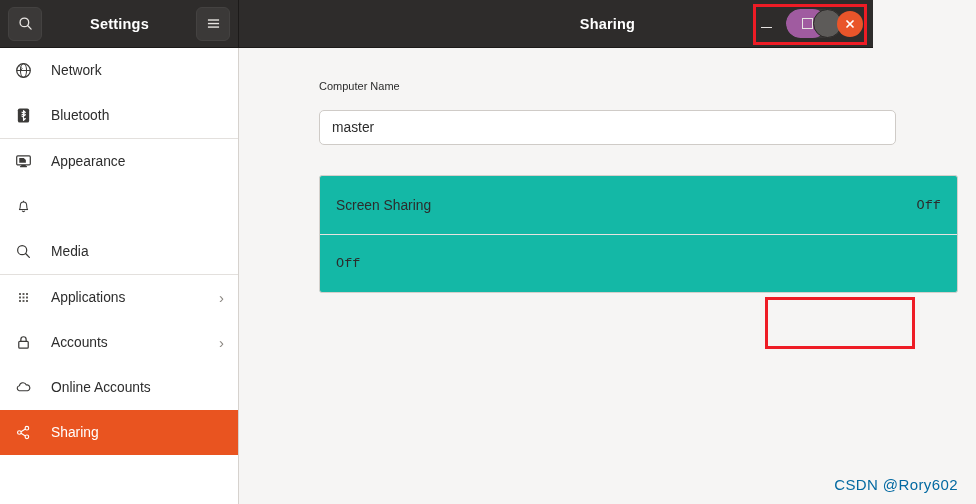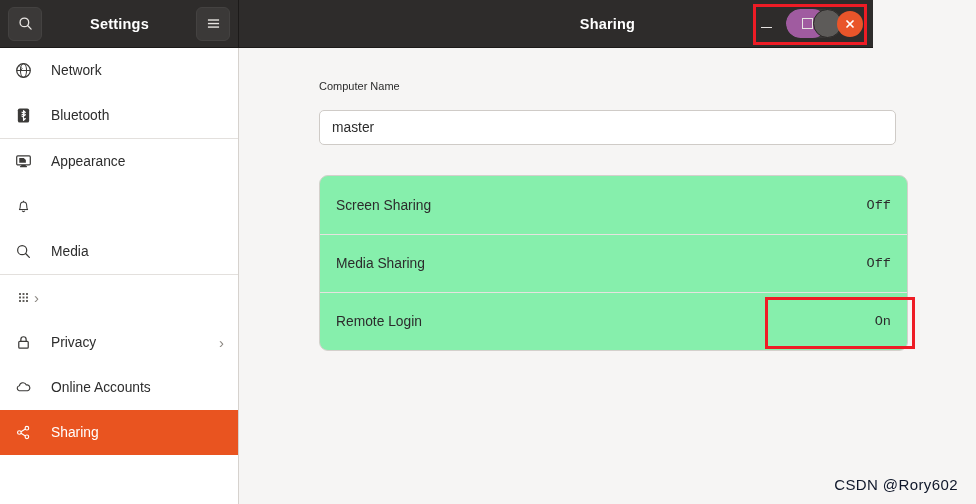--- a/index.html
+++ b/index.html
@@ -154,24 +154,24 @@
     border-radius: 5px;
     padding: 4px 12px;
     font-family: "Liberation Sans", sans-serif;
     font-size: 13.8px;
     color: #2c2c2c;
     outline: none;
   }
 
   .opt-list {
     position: absolute; left: 79px; top: 127px;
-    width: 589px;
-    background: #86efac;
+    width: 639px;
+    background: #14b8a6;
     border: 1px solid #d4d0cc;
-    border-radius: 9px;
+    border-radius: 3px;
     overflow: hidden;
   }
   .opt-row {
     height: 58px;
     display: flex; align-items: center;
     padding: 0 16px;
     cursor: default;
   }
   .opt-row + .opt-row { border-top: 1px solid #e6e3e0; }
   .opt-row .title { font-size: 13.8px; color: #2c2c2c; flex: 1 1 auto; }
@@ -183,21 +183,21 @@
     width: 150px; height: 52px;
     border: 3px solid #ee1c25;
     background: transparent;
     z-index: 5;
   }
 
   .watermark {
     position: absolute;
     right: 18px; bottom: 11px;
     font-size: 15px;
-    color: #0f172a;
+    color: #0369a1;
     letter-spacing: .4px;
   }
 </style>
 </head>
 <body>
 
 <div id="app">
 
   <div class="titlebar">
 
@@ -321,31 +321,32 @@
               <rect x="11.7" y="4.3" width="2" height="2"></rect>
             <rect x="4.3" y="8" width="2" height="2"></rect>
               <rect x="8" y="8" width="2" height="2"></rect>
               <rect x="11.7" y="8" width="2" height="2"></rect>
             <rect x="4.3" y="11.7" width="2" height="2"></rect>
               <rect x="8" y="11.7" width="2" height="2"></rect>
               <rect x="11.7" y="11.7" width="2" height="2"></rect>
           </g>
         </svg>
       </span>
+      <span class="label">Applications</span>
       <span class="chev">›</span>
     </div>
 
     <div class="side-item">
       <span class="ico">
         <svg width="17" height="17" viewBox="0 0 18 18">
           <rect x="4" y="7.8" width="10" height="7.2" rx="1" fill="none" stroke="#3b3a38" stroke-width="1.3"></rect>
           <path d="M6.2 7.8 L6.2 5.7 A2.8 2.8 0 0 1 11.8 5.7 L11.8 7.8" fill="none" stroke="#3b3a38" stroke-width="1.3"></path>
         </svg>
       </span>
-      <span class="label">Privacy</span>
+      <span class="label">Accounts</span>
       <span class="chev">›</span>
     </div>
 
     <div class="side-item">
       <span class="ico">
         <svg width="17" height="17" viewBox="0 0 18 18">
           <path d="M4.4 12.4 A2.7 2.7 0 0 1 4.7 7.1 A3.8 3.8 0 0 1 12 6.4 A2.9 2.9 0 0 1 13.3 12.4 Z" fill="none" stroke="#3b3a38" stroke-width="1.2" stroke-linejoin="round"></path>
         </svg>
       </span>
       <span class="label">Online Accounts</span>
@@ -375,28 +376,23 @@
     <input class="name-input" type="text" value="master" style="">
 
     <div class="opt-list">
 
       <div class="opt-row">
         <span class="title">Screen Sharing</span>
         <span class="state">Off</span>
       </div>
 
       <div class="opt-row">
-        <span class="title">Media Sharing</span>
         <span class="state">Off</span>
       </div>
 
-      <div class="opt-row">
-        <span class="title">Remote Login</span>
-        <span class="state">On</span>
-      </div>
 
     </div>
   </div>
 
   <div class="hl-remote"></div>
 
   <div class="watermark">CSDN @Rory602</div>
 
 </div>
 

